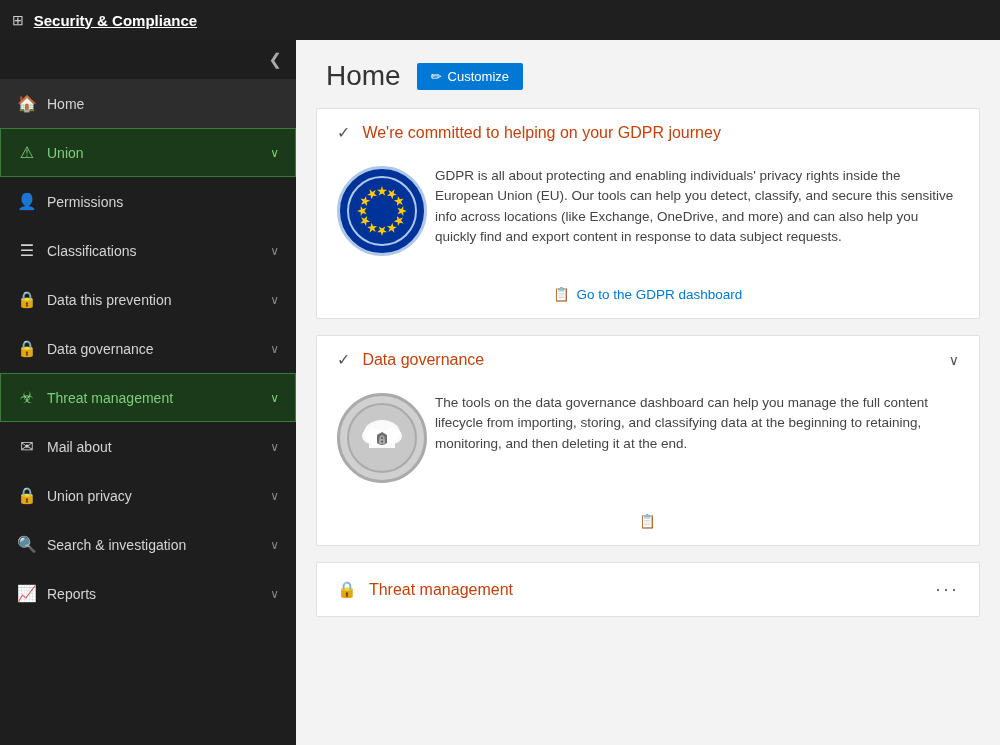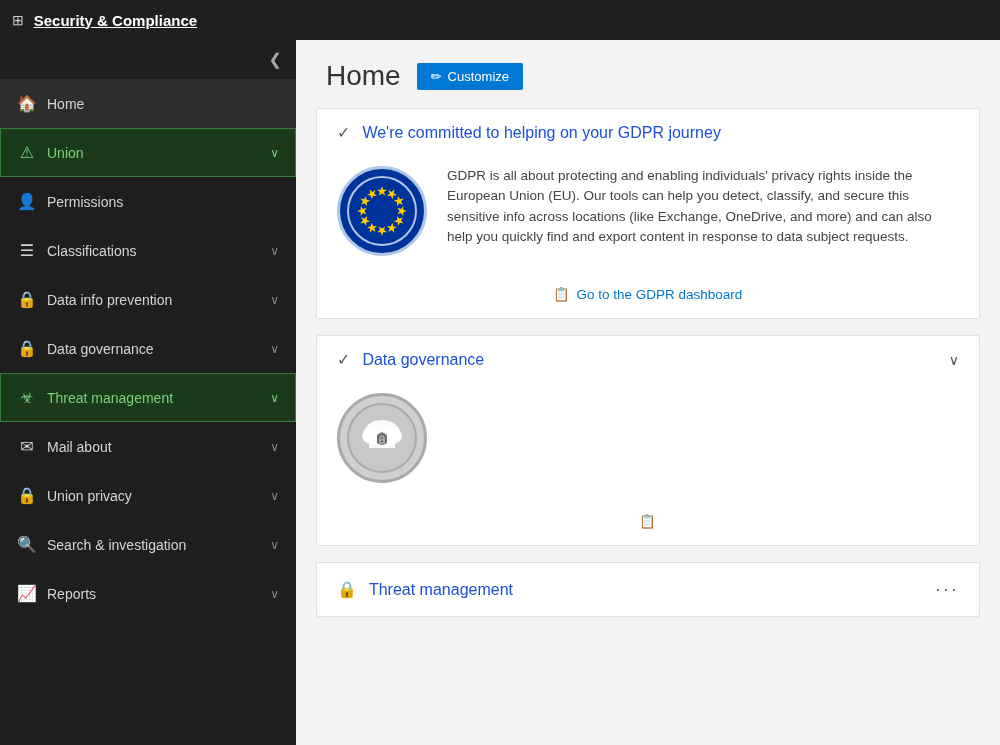--- a/index.html
+++ b/index.html
@@ -141,30 +141,30 @@
       display: flex;
       align-items: center;
       gap: 12px;
     }
     .card-check {
       color: #555;
       font-size: 16px;
     }
     .card-title {
       font-size: 16px;
-      color: #1d4ed8;
+      color: #c2410c;
       font-weight: 400;
     }
     .card-chevron { color: #555; font-size: 14px; }
 
     .card-body {
       display: flex;
       align-items: flex-start;
       padding: 10px 20px 20px 20px;
-      gap: 20px;
+      gap: 8px;
     }
 
     .card-image {
       width: 90px;
       height: 90px;
       flex-shrink: 0;
       display: flex;
       align-items: center;
       justify-content: center;
       border-radius: 50%;
@@ -273,21 +273,21 @@
       <div class="sidebar-item-left">
         <span class="sidebar-icon">☰</span>
         <span>Classifications</span>
       </div>
       <span class="chevron">∨</span>
     </div>
 
     <div class="sidebar-item">
       <div class="sidebar-item-left">
         <span class="sidebar-icon">🔒</span>
-        <span>Data info prevention</span>
+        <span>Data this prevention</span>
       </div>
       <span class="chevron">∨</span>
     </div>
 
     <div class="sidebar-item">
       <div class="sidebar-item-left">
         <span class="sidebar-icon">🔒</span>
         <span>Data governance</span>
       </div>
       <span class="chevron">∨</span>
@@ -403,20 +403,21 @@
               <rect x="22" y="35" width="26" height="10" fill="#ffffff" opacity="0.9"></rect>
 
               <path d="M30 32 L35 29 L40 32 L40 40 Q35 44 30 40 Z" fill="#555" opacity="0.85"></path>
 
               <rect x="32" y="36" width="6" height="5" rx="1" fill="#aaa"></rect>
               <path d="M33 36 Q33 33 35 33 Q37 33 37 36" fill="none" stroke="#aaa" stroke-width="1.5"></path>
               <circle cx="35" cy="38.5" r="1" fill="#555"></circle>
             </g>
           </svg>
         </div>
+        <p class="card-text">The tools on the data governance dashboard can help you manage the full content lifecycle from importing, storing, and classifying data at the beginning to retaining, monitoring, and then deleting it at the end.</p>
       </div>
       <div class="card-link">
         <a href="#">
           <span>📋</span>
         </a>
       </div>
     </div>
 
     <div class="card card-threat">
       <div class="card-header">

